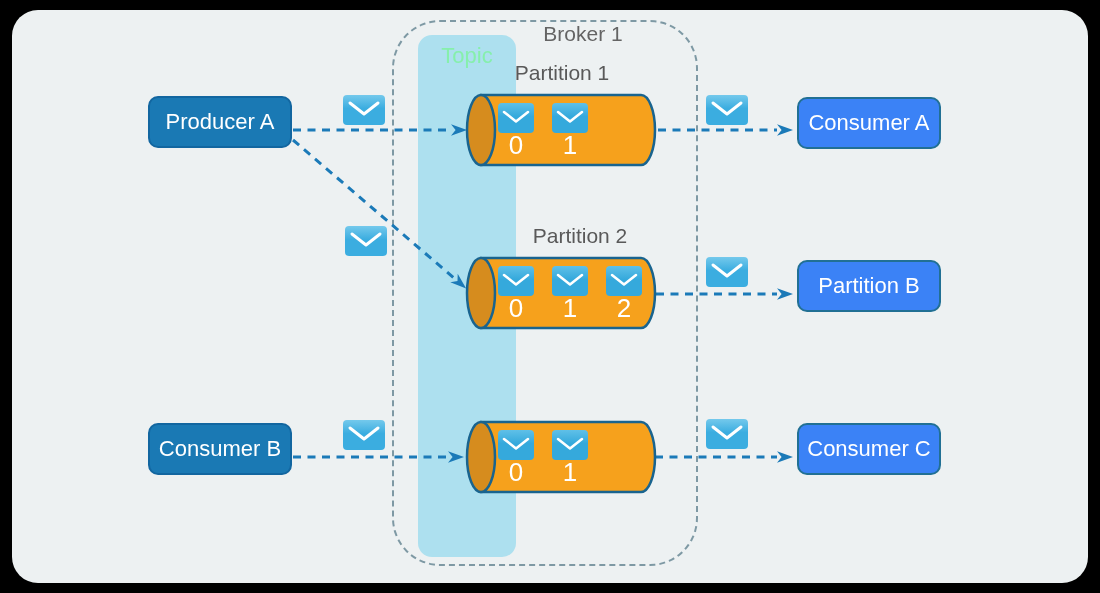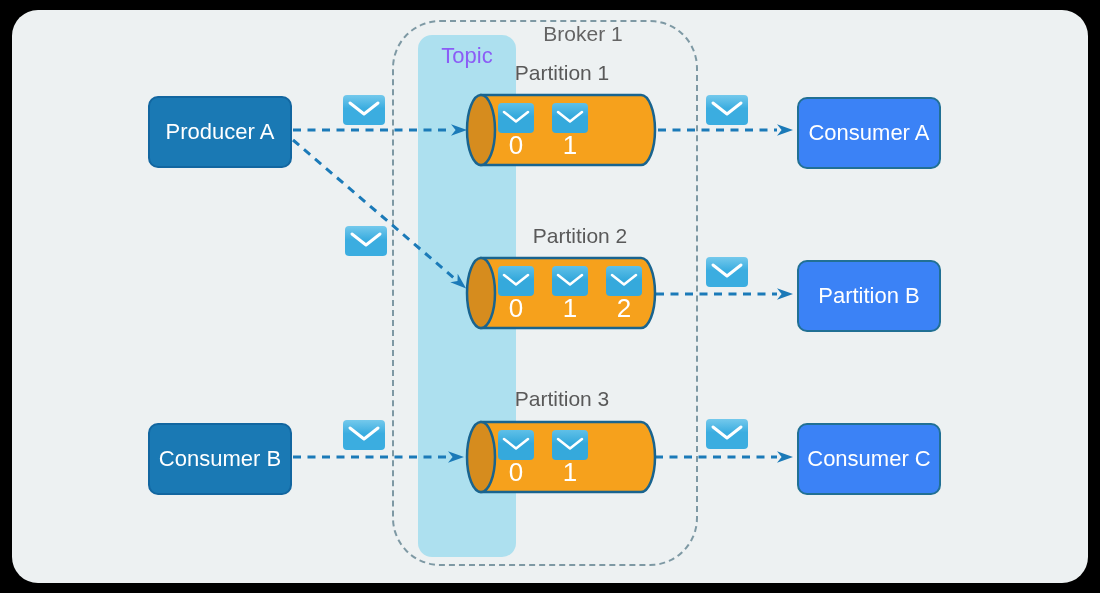--- a/index.html
+++ b/index.html
@@ -18,62 +18,61 @@
   .broker-label{
     position:absolute;left:513px;top:22px;width:140px;text-align:center;
     font-size:21px;color:#646464;
   }
   .topic-strip{
     position:absolute;left:418px;top:35px;width:98px;height:522px;
     background:#ADE0EF;border-radius:14px;
   }
   .topic-label{
     position:absolute;left:418px;top:43px;width:98px;text-align:center;
-    font-size:22px;color:#8b5cf6;
+    font-size:22px;color:#86efac;
   }
   .partition-label{
     position:absolute;width:190px;text-align:center;
     font-size:21px;color:#595959;
   }
   .layer{position:absolute;left:0;top:0;width:1100px;height:593px;}
   .arrow{fill:none;stroke:#1B7AB8;stroke-width:3;stroke-dasharray:8 6.5;}
   .cyl-body{fill:#F6A11C;stroke:#19648F;stroke-width:2.5;}
   .cyl-cap{fill:#D68C1E;stroke:#19648F;stroke-width:2.5;}
   .envelope{
     position:absolute;width:42px;height:30px;border-radius:4px;
     background:linear-gradient(180deg,#74C9EC 0%,#3BADE0 45%);
   }
   .envelope.small{width:36px;height:30px;background:linear-gradient(180deg,#5FC0E8 0%,#35A9DC 45%);}
   .envelope svg{position:absolute;left:0;top:0;width:100%;height:100%;}
   .offset{
     position:absolute;transform:translateX(-50%);
     font-size:26px;color:#fff;line-height:28px;
   }
   .node{
-    position:absolute;width:144px;height:72px;border-radius:10px;
+    position:absolute;width:144px;height:52px;border-radius:10px;
     display:flex;align-items:center;justify-content:center;
     font-size:22px;color:#fff;box-sizing:border-box;
   }
   .producer{background:#1A79B4;border:2px solid #1266A0;}
   .consumer{background:#3b82f6;border:2px solid #217094;}
 </style>
 </head>
 <body>
 
 <div class="stage">
   <div class="canvas"></div>
 
   <div class="broker"></div>
   <div class="topic-strip"></div>
   <div class="broker-label">Broker 1</div>
   <div class="topic-label">Topic</div>
 
   <div class="partition-label" style="left:467px;top:61px">Partition 1</div>
   <div class="partition-label" style="left:485px;top:224px">Partition 2</div>
-  <div class="partition-label" style="left:467px;top:387px">Partition 3</div>
 
   <svg class="layer" viewBox="0 0 1100 593">
     <defs>
       <marker id="head" markerWidth="18" markerHeight="14" refX="1" refY="6" orient="auto" markerUnits="userSpaceOnUse">
         <path d="M1,0.3 L17,6 L1,11.7 L5.6,6 Z" fill="#1B7AB8"></path>
       </marker>
     </defs>
 
     <path class="arrow" d="M293,130 H451" marker-end="url(#head)"></path>
     <path class="arrow" d="M293,140 L454,278" marker-end="url(#head)"></path>

